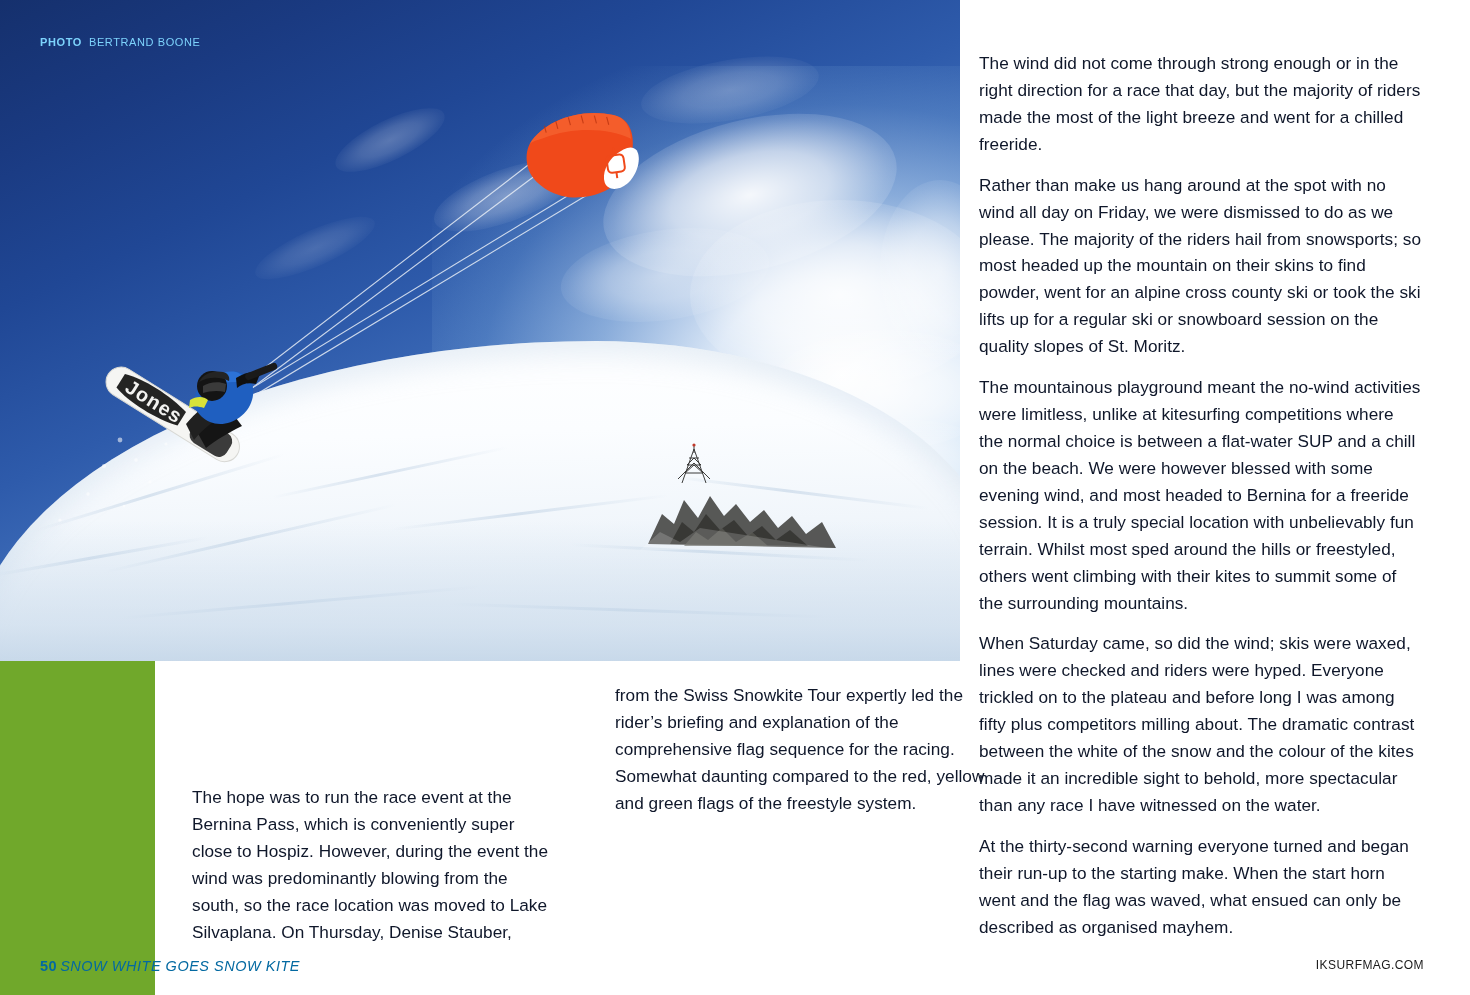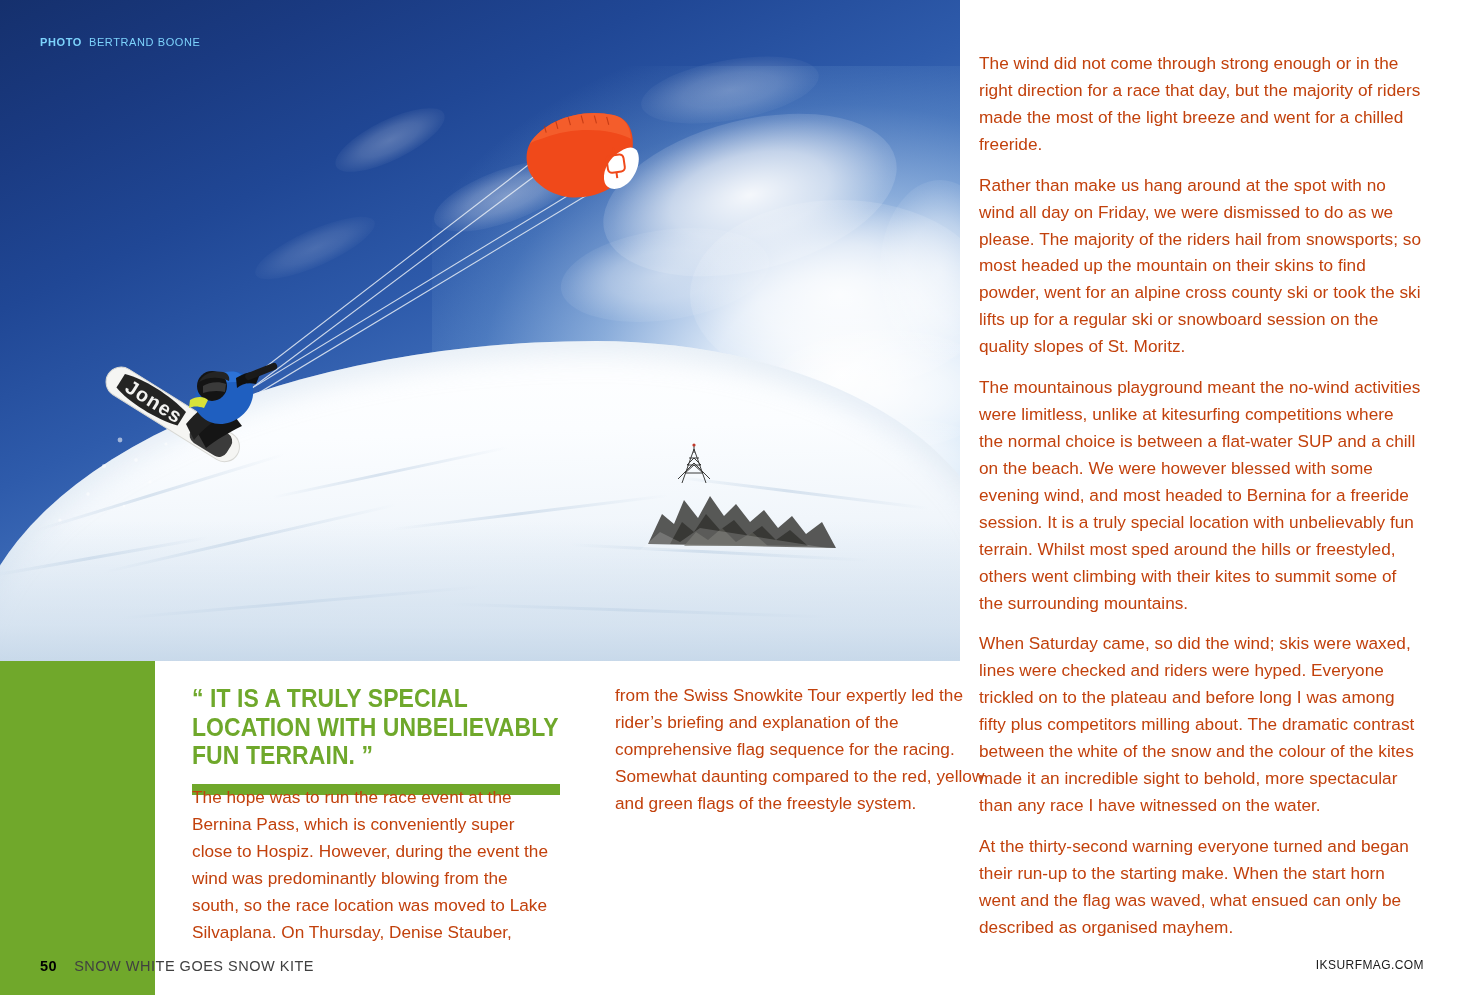--- a/index.html
+++ b/index.html
@@ -187,21 +187,21 @@
   .pq-rule {
     margin-top: 14px;
     width: 368px;
     height: 11px;
     background: #70a82b;
   }
 
   
   .col {
     position: absolute;
-    color: #c2410c;
+    color: #0f172a;
     font-size: 17.2px;
     line-height: 1.565;
     letter-spacing: 0.002em;
   }
   .col p {
     margin: 0 0 14px 0;
   }
   .col p:last-child { margin-bottom: 0; }
 
   .col-left {
@@ -226,25 +226,26 @@
     position: absolute;
     left: 40px;
     top: 958px;
     font-size: 14.5px;
     letter-spacing: 0.035em;
     white-space: nowrap;
     z-index: 6;
   }
   .footer-left .fl-num {
     font-weight: bold;
-    color: #000000;
+    color: #0369a1;
   }
   .footer-left .fl-title {
-    margin-left: 17px;
-    color: #404040;
+    margin-left: 3px;
+    color: #0369a1;
+    font-style: italic;
   }
   .footer-right {
     position: absolute;
     right: 46px;
     top: 958px;
     font-size: 12px;
     letter-spacing: 0.035em;
     color: #1a1a1a;
     white-space: nowrap;
   }
@@ -370,24 +371,20 @@
       </g>
     </svg>
 
     <div class="photo-credit">
       <span class="pc-label">PHOTO</span><span class="pc-name">BERTRAND BOONE</span>
     </div>
   </div>
 
   <div class="green-block"></div>
 
-  <div class="pullquote">
-    <div class="pullquote-text">“ IT IS A TRULY SPECIAL LOCATION WITH UNBELIEVABLY FUN TERRAIN. ”</div>
-    <div class="pq-rule"></div>
-  </div>
 
   <div class="col col-left">
     <p>The hope was to run the race event at the Bernina Pass, which is conveniently super close to Hospiz. However, during the event the wind was predominantly blowing from the south, so the race location was moved to Lake Silvaplana. On Thursday, Denise Stauber,</p>
   </div>
 
   <div class="col col-mid">
     <p>from the Swiss Snowkite Tour expertly led the rider’s briefing and explanation of the comprehensive flag sequence for the racing. Somewhat daunting compared to the red, yellow and green flags of the freestyle system.</p>
   </div>
 
   <div class="col col-right">

